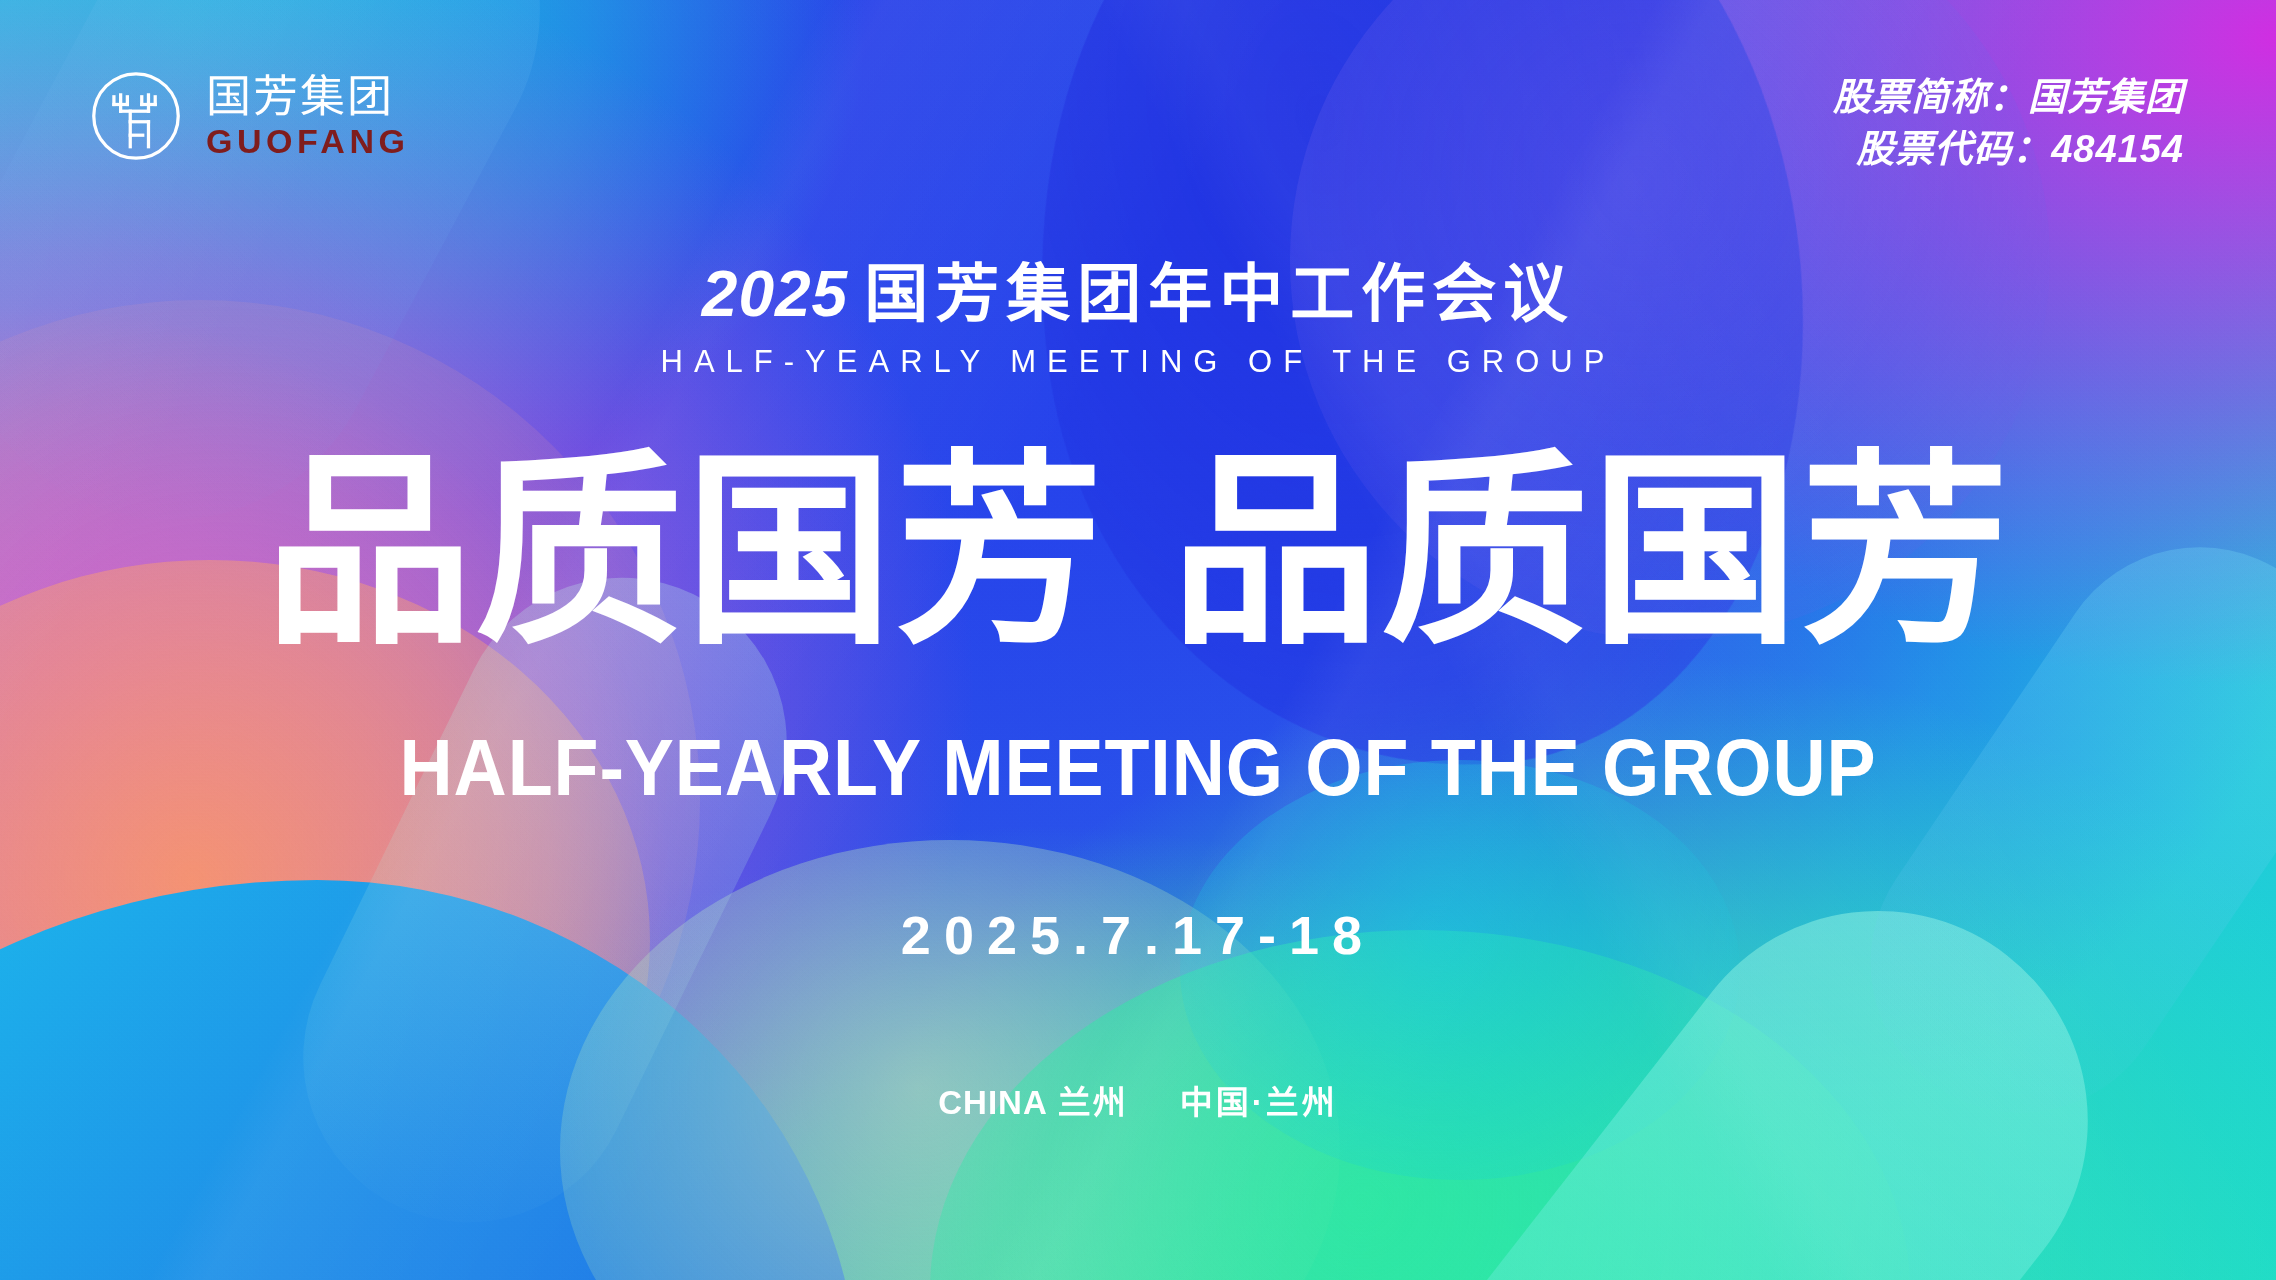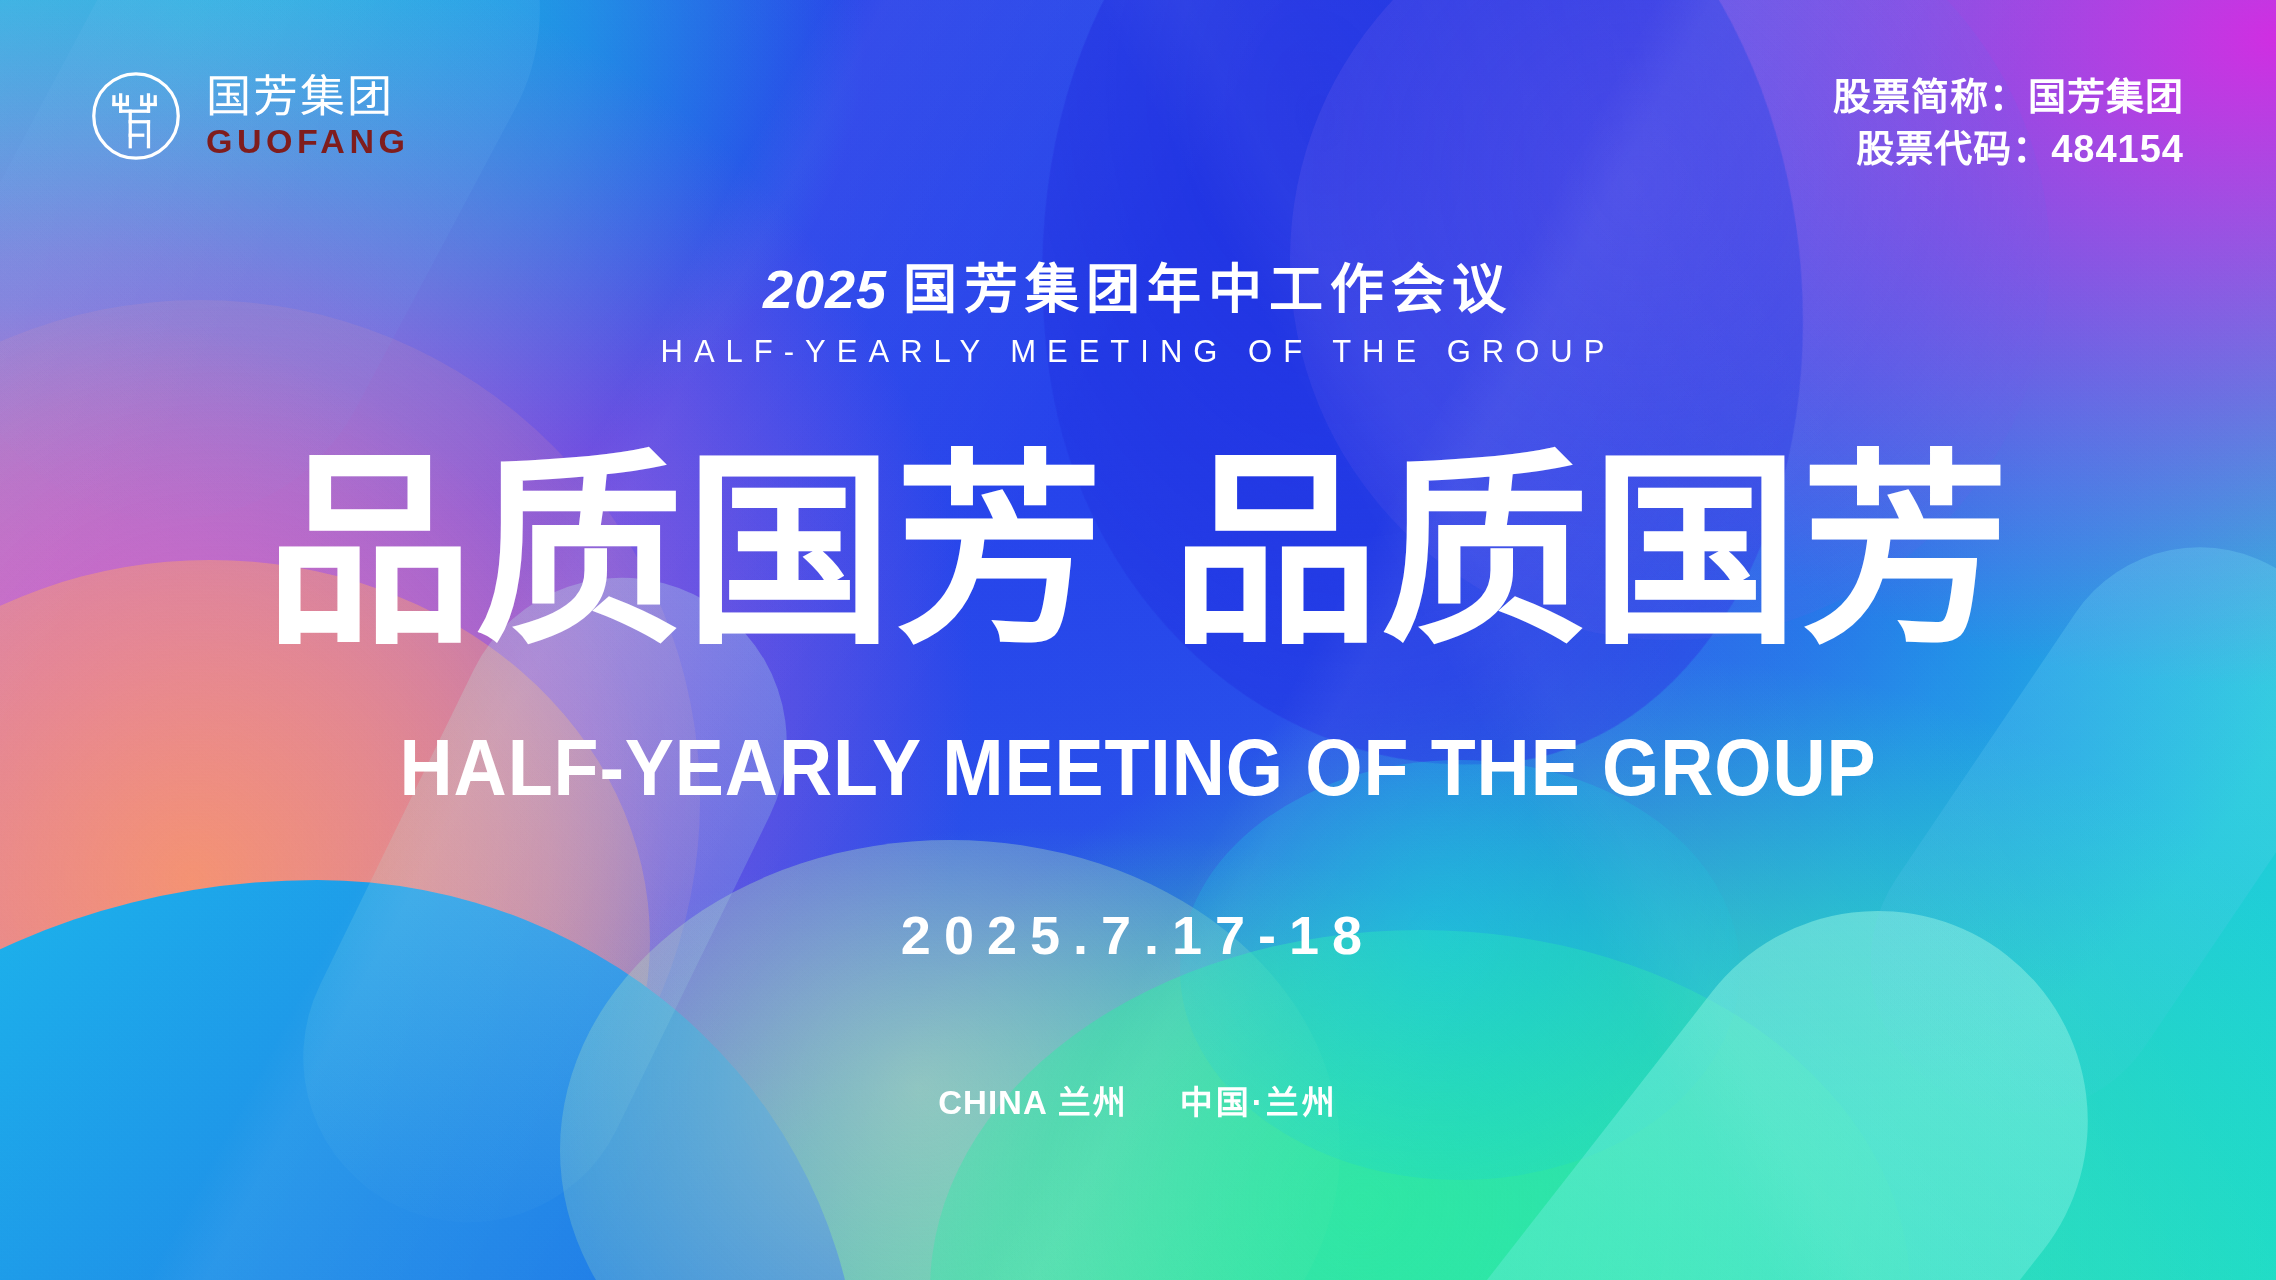--- a/index.html
+++ b/index.html
@@ -176,31 +176,31 @@
     position: absolute;
     right: 92px; top: 72px;
     text-align: right;
     color: #ffffff;
     font-size: 38px;
     font-weight: 700;
     line-height: 1.36;
     letter-spacing: 1px;
     white-space: nowrap;
   }
-  #stock-info .stock-line { display: block; }
+  #stock-info .stock-line { display: block; font-style: italic; }
 
   
   #event-title-block {
     position: absolute;
     left: 0; right: 0; top: 262px;
     text-align: center;
   }
   #event-title {
     color: #ffffff;
-    font-size: 54px;
+    font-size: 64px;
     font-weight: 700;
     letter-spacing: 7px;
     line-height: 1;
     white-space: nowrap;
   }
   #event-title .year {
     font-style: italic;
     letter-spacing: 1px;
     padding-right: 16px;
   }

